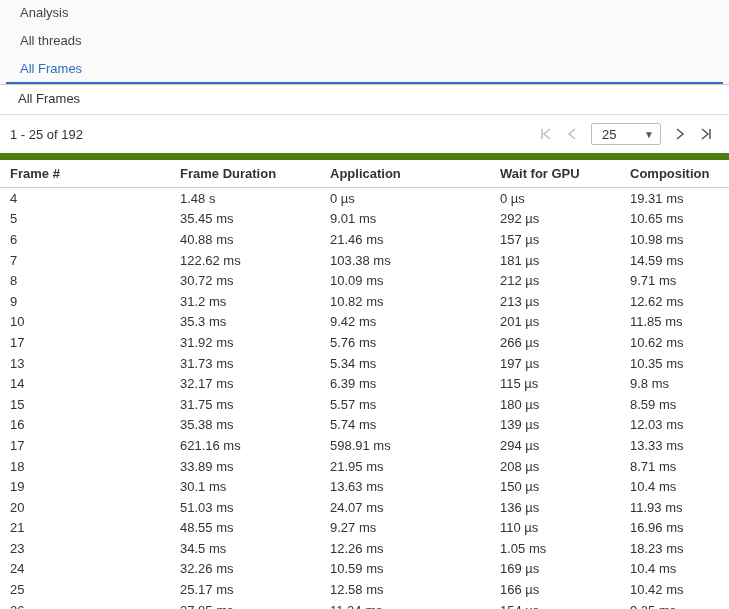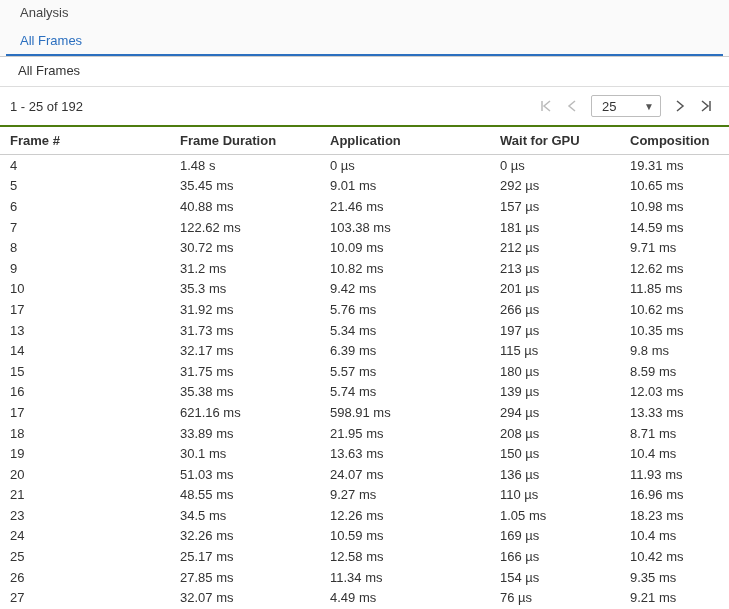--- a/index.html
+++ b/index.html
@@ -37,21 +37,21 @@
   .sub-tabs .tab {
     padding: 6px 12px 6px 12px;
     cursor: pointer;
     color: #333;
     border-bottom: 2px solid transparent;
   }
   .pager-row {
     display: flex;
     align-items: center;
     padding: 8px 10px 8px 10px;
-    border-bottom: 2px solid #4d7c0f;
+    border-bottom: 7px solid #4d7c0f;
   }
   .pager-spacer { flex: 1; }
   .pager-btn {
     width: 22px; height: 22px;
     display: inline-flex;
     align-items: center; justify-content: center;
     color: #555; cursor: pointer; user-select: none;
     font-size: 14px;
     margin: 0 2px;
   }
@@ -90,20 +90,21 @@
   .col-frame { width: 170px; margin-left: 39px; }
   .col-dur   { width: 150px; }
   .col-app   { width: 170px; }
   .col-gpu   { width: 130px; }
 </style>
 </head>
 <body>
 
 <div class="tabs-top">
   <div class="tab">Analysis</div>
+  <div class="tab">All threads</div>
   <div class="tab active">All Frames</div>
 </div>
 
 <div class="sub-tabs">
   <div class="tab">All Frames</div>
 </div>
 
 <div class="pager-row">
   <span class="range-label">1 - 25 of 192</span>
   <span class="pager-spacer"></span>

